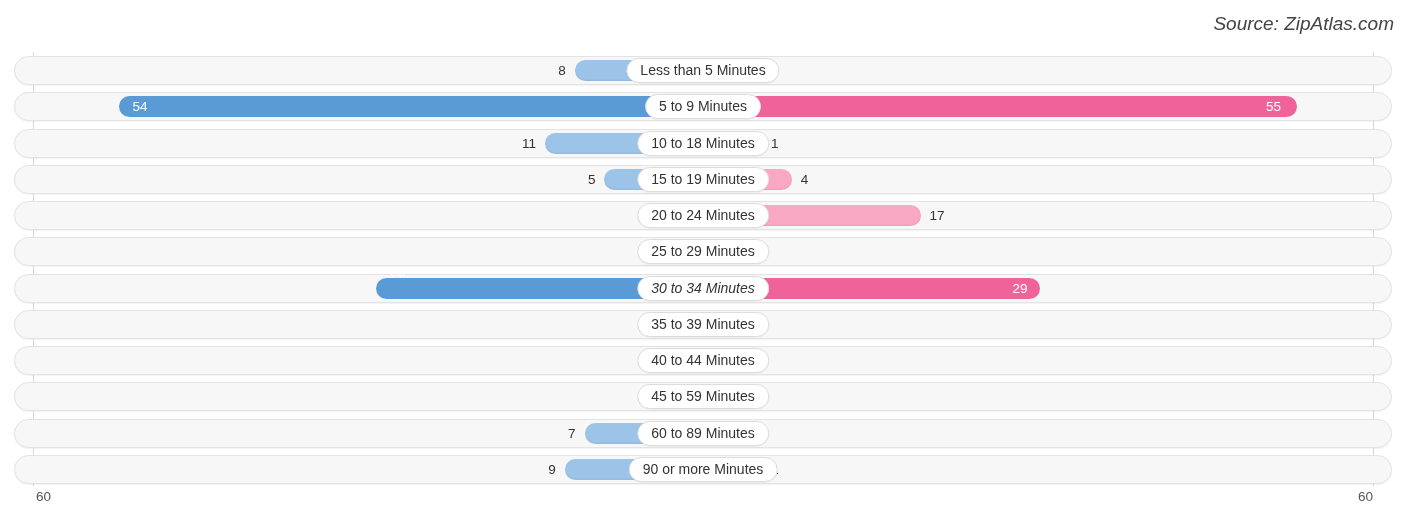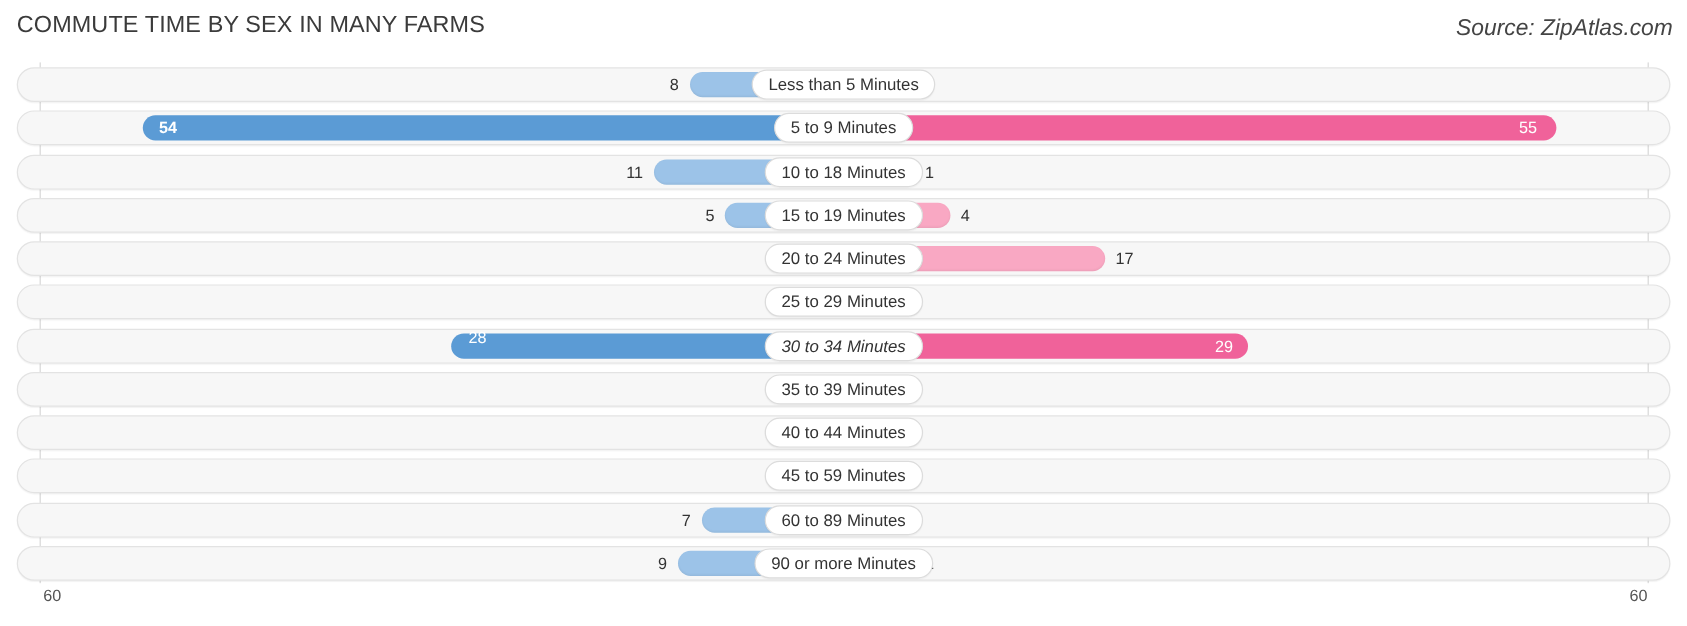--- a/index.html
+++ b/index.html
@@ -126,36 +126,35 @@
   }
   .legend-item { display: flex; align-items: center; gap: 7px; }
   .swatch { width: 15px; height: 15px; border-radius: 2px; display: inline-block; }
   .legend-label { font-size: 14.5px; color: #333; }
 </style>
 </head>
 <body>
 
 <div id="page">
 
-  <div id="title">COMMUTE TIME BY SEX IN MANY FARMS</div>
   <div id="source">Source: ZipAtlas.com</div>
 
   <div id="plot">
     <div class="axis-line" id="axis-left"></div>
     <div class="axis-line" id="axis-right"></div>
     <div id="rows-host">
         <div class="row" style="top: 4px;"></div>
         <div class="bar bar-male lo" style="left: 574.667px; width: 128.333px; top: 8px; background: rgb(156, 195, 232);"></div>
         <div class="val left-out" style="top: 8px; left: 512.667px; width: 53px;">8</div>
         <div class="bar bar-female lo" style="left: 703px; width: 58.9167px; top: 8px; background: rgb(249, 168, 195);"></div>
         <div class="val right-out" style="top: 8px; left: 770.917px; width: 53px;">1</div>
         <div class="cat" style="left: 703px; top: 6px; text-align: center;">Less than 5 Minutes</div>
         <div class="row" style="top: 40.27px;"></div>
         <div class="bar bar-male" style="left: 118.5px; width: 584.5px; top: 44.27px; background: rgb(91, 155, 213);"></div>
-        <div class="val inside" style="top: 44.27px; left: 132.5px; font-weight: bold;">54</div>
+        <div class="val inside" style="top: 44.27px; left: 132.5px;">54</div>
         <div class="bar bar-female" style="left: 703px; width: 594.417px; top: 44.27px; background: rgb(240, 98, 154);"></div>
         <div class="val inside" style="top: 44.27px; left: 1261.42px; width: 24px; text-align: center;">55</div>
         <div class="cat" style="left: 703px; top: 42.27px;">5 to 9 Minutes</div>
         <div class="row" style="top: 76.54px;"></div>
         <div class="bar bar-male lo" style="left: 544.917px; width: 158.083px; top: 80.54px; background: rgb(156, 195, 232);"></div>
         <div class="val left-out" style="top: 80.54px; left: 482.917px; width: 53px;">11</div>
         <div class="bar bar-female lo" style="left: 703px; width: 58.9167px; top: 80.54px; background: rgb(249, 168, 195);"></div>
         <div class="val right-out" style="top: 80.54px; left: 770.917px; width: 53px;">1</div>
         <div class="cat" style="left: 703px; top: 78.54px;">10 to 18 Minutes</div>
         <div class="row" style="top: 112.81px;"></div>
@@ -171,21 +170,21 @@
         <div class="val right-out" style="top: 153.08px; left: 929.583px; width: 53px;">17</div>
         <div class="cat" style="left: 703px; top: 151.08px;">20 to 24 Minutes</div>
         <div class="row" style="top: 185.35px;"></div>
         <div class="bar bar-male lo" style="left: 654px; width: 49px; top: 189.35px; background: rgb(156, 195, 232);"></div>
         <div class="val left-out" style="top: 189.35px; left: 592px; width: 53px;">0</div>
         <div class="bar bar-female lo" style="left: 703px; width: 49px; top: 189.35px; background: rgb(249, 168, 195);"></div>
         <div class="val right-out" style="top: 189.35px; left: 761px; width: 53px;">0</div>
         <div class="cat" style="left: 703px; top: 187.35px;">25 to 29 Minutes</div>
         <div class="row" style="top: 221.62px;"></div>
         <div class="bar bar-male" style="left: 376.333px; width: 326.667px; top: 225.62px; background: rgb(91, 155, 213);"></div>
-        <div class="val inside" style="top: 219px; left: 390.333px;">28</div>
+        <div class="val inside" style="top: 209px; left: 390.333px;">28</div>
         <div class="bar bar-female" style="left: 703px; width: 336.583px; top: 225.62px; background: rgb(240, 98, 154);"></div>
         <div class="val inside" style="top: 225.62px; left: 1003.58px; width: 24px; text-align: right;">29</div>
         <div class="cat" style="left: 703px; top: 223.62px; font-style: italic;">30 to 34 Minutes</div>
         <div class="row" style="top: 257.89px;"></div>
         <div class="bar bar-male lo" style="left: 654px; width: 49px; top: 261.89px; background: rgb(156, 195, 232);"></div>
         <div class="val left-out" style="top: 261.89px; left: 592px; width: 53px;">0</div>
         <div class="bar bar-female lo" style="left: 703px; width: 49px; top: 261.89px; background: rgb(249, 168, 195);"></div>
         <div class="val right-out" style="top: 261.89px; left: 761px; width: 53px;">0</div>
         <div class="cat" style="left: 703px; top: 259.89px;">35 to 39 Minutes</div>
         <div class="row" style="top: 294.16px;"></div>

